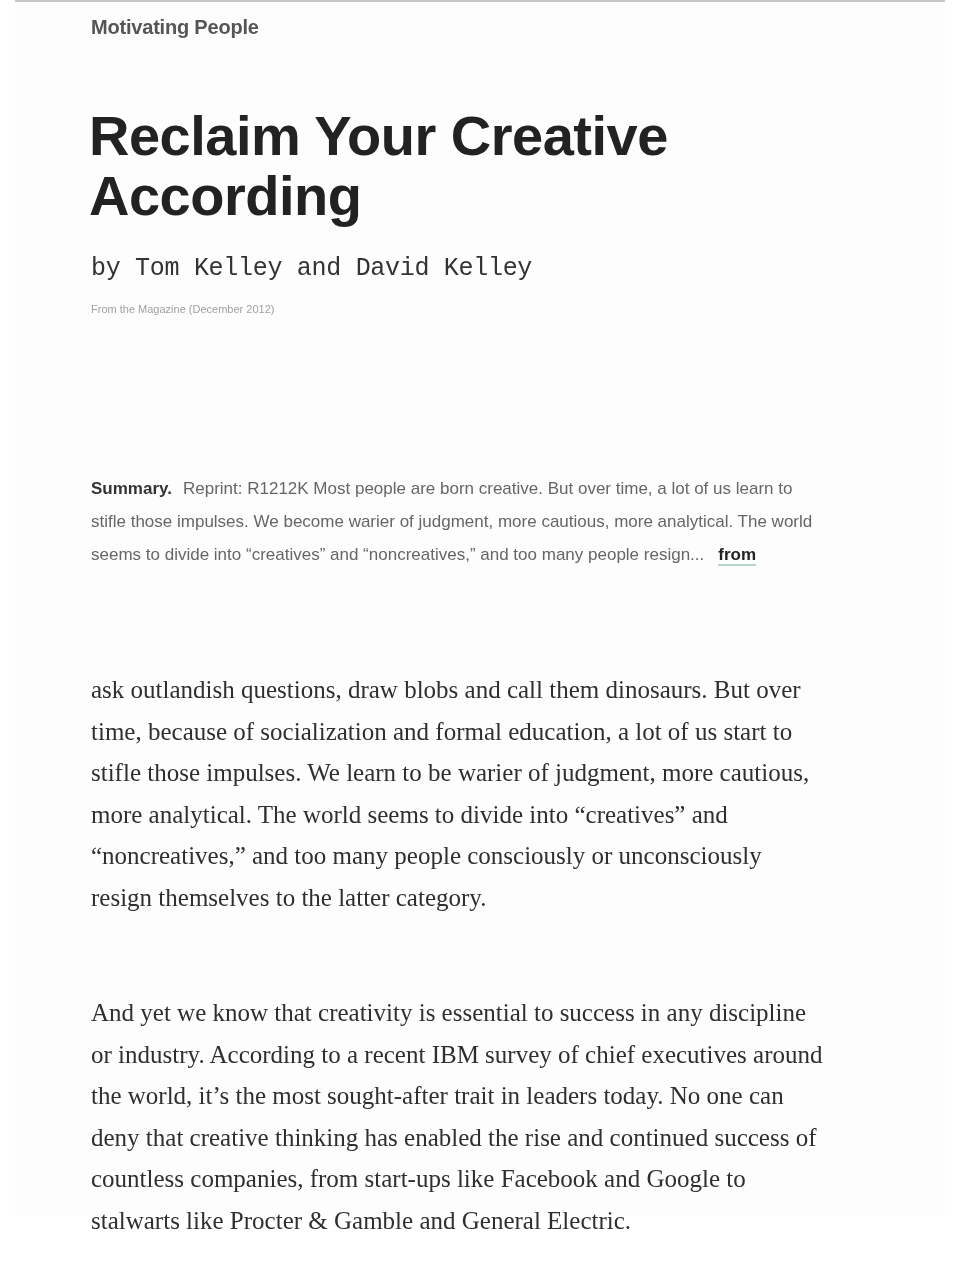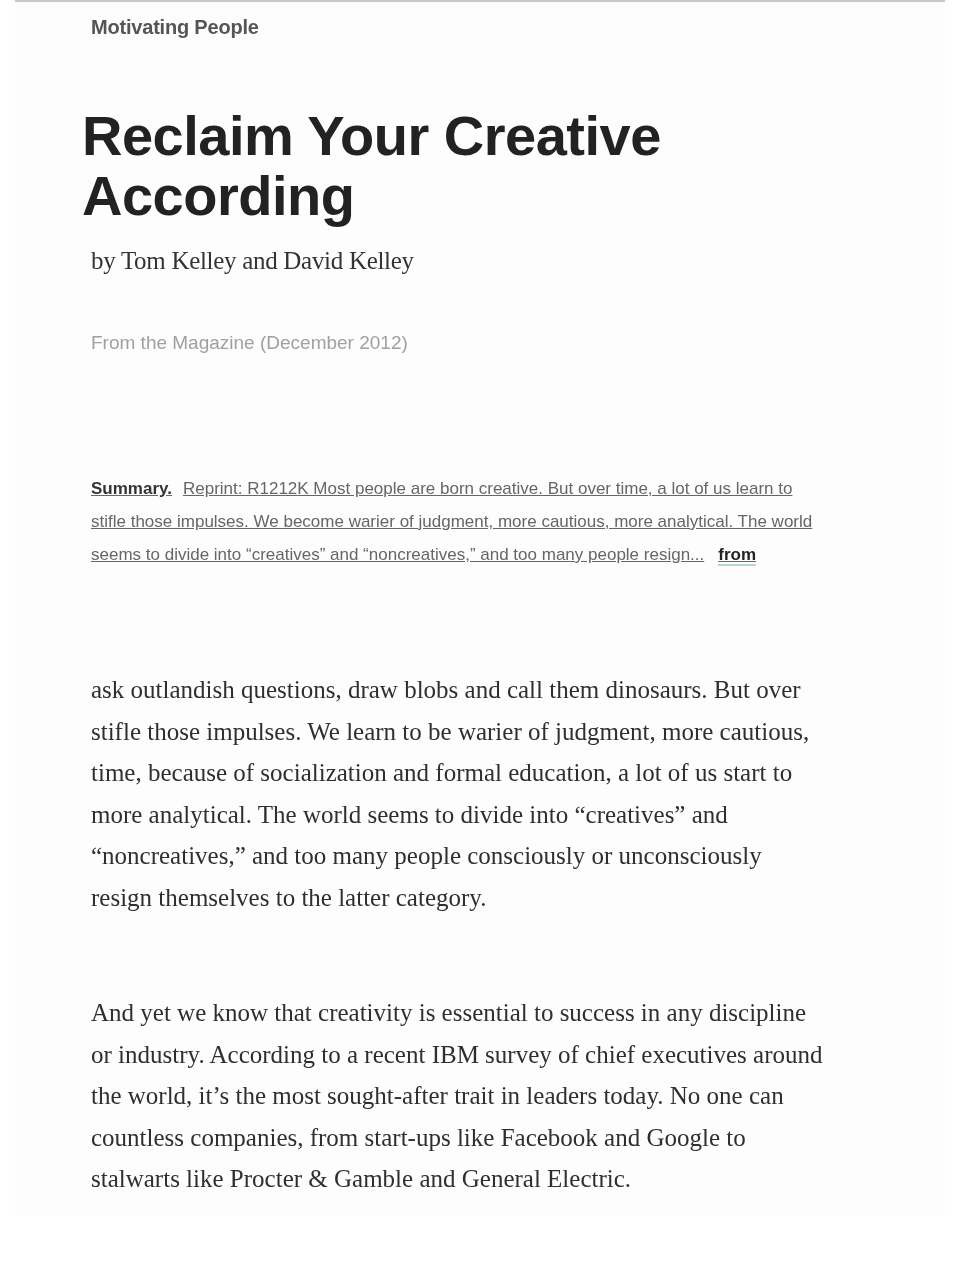--- a/index.html
+++ b/index.html
@@ -29,59 +29,57 @@
     top: 14px;
     font-family: "Liberation Sans", sans-serif;
     font-weight: bold;
     font-size: 20px;
     color: #555555;
     letter-spacing: -0.2px;
     text-decoration: none;
   }
   .title {
     position: absolute;
-    left: 67px;
+    left: 74px;
     top: 104px;
     margin: 0;
     font-family: "Liberation Sans", sans-serif;
     font-weight: bold;
     font-size: 56px;
     line-height: 60px;
     color: #222222;
     letter-spacing: -0.5px;
   }
   .title span { display: block; }
   .byline {
     position: absolute;
     left: 76px;
-    top: 245px;
-    font-family: Liberation Serif, serif;
+    top: 252px;
+    font-family: Liberation Mono, monospace;
     font-size: 25px;
     color: #333333;
     letter-spacing: -0.3px;
   }
   .pubinfo {
     position: absolute;
     left: 76px;
     top: 301px;
     font-family: "Liberation Sans", sans-serif;
-    font-size: 19px;
+    font-size: 11px;
     color: #a0a0a0;
-    margin-top: 29px;
   }
   .summary {
     position: absolute;
     left: 76px;
     top: 470px;
     width: 840px;
     font-family: "Liberation Sans", sans-serif;
     font-size: 17px;
     line-height: 33px;
     color: #666666;
-    text-decoration: underline;
   }
   .summary .line { display: block; white-space: nowrap; }
   .summary .label {
     font-weight: bold;
     color: #333333;
     margin-right: 11px;
   }
   .summary .more {
     font-weight: bold;
     color: #222222;
@@ -121,28 +119,29 @@
   <div class="pubinfo">From the Magazine (December 2012)</div>
 
   <div class="summary">
     <span class="line"><span class="label">Summary.</span><span>Reprint: R1212K Most people are born creative. But over time, a lot of us learn to</span></span>
     <span class="line">stifle those impulses. We become warier of judgment, more cautious, more analytical. The world</span>
     <span class="line"><span>seems to divide into “creatives” and “noncreatives,” and too many people resign...</span><a class="more">from</a></span>
   </div>
 
   <p class="body-text p1">
     <span class="line">ask outlandish questions, draw blobs and call them dinosaurs. But over</span>
+    <span class="line">time, because of socialization and formal education, a lot of us start to</span>
     <span class="line">stifle those impulses. We learn to be warier of judgment, more cautious,</span>
-    <span class="line">time, because of socialization and formal education, a lot of us start to</span>
     <span class="line">more analytical. The world seems to divide into “creatives” and</span>
     <span class="line">“noncreatives,” and too many people consciously or unconsciously</span>
     <span class="line">resign themselves to the latter category.</span>
   </p>
 
   <p class="body-text p2">
     <span class="line">And yet we know that creativity is essential to success in any discipline</span>
     <span class="line">or industry. According to a recent IBM survey of chief executives around</span>
     <span class="line">the world, it’s the most sought-after trait in leaders today. No one can</span>
+    <span class="line">deny that creative thinking has enabled the rise and continued success of</span>
     <span class="line">countless companies, from start-ups like Facebook and Google to</span>
     <span class="line">stalwarts like Procter &amp; Gamble and General Electric.</span>
   </p>
 
 </div>
 
 </body></html>

